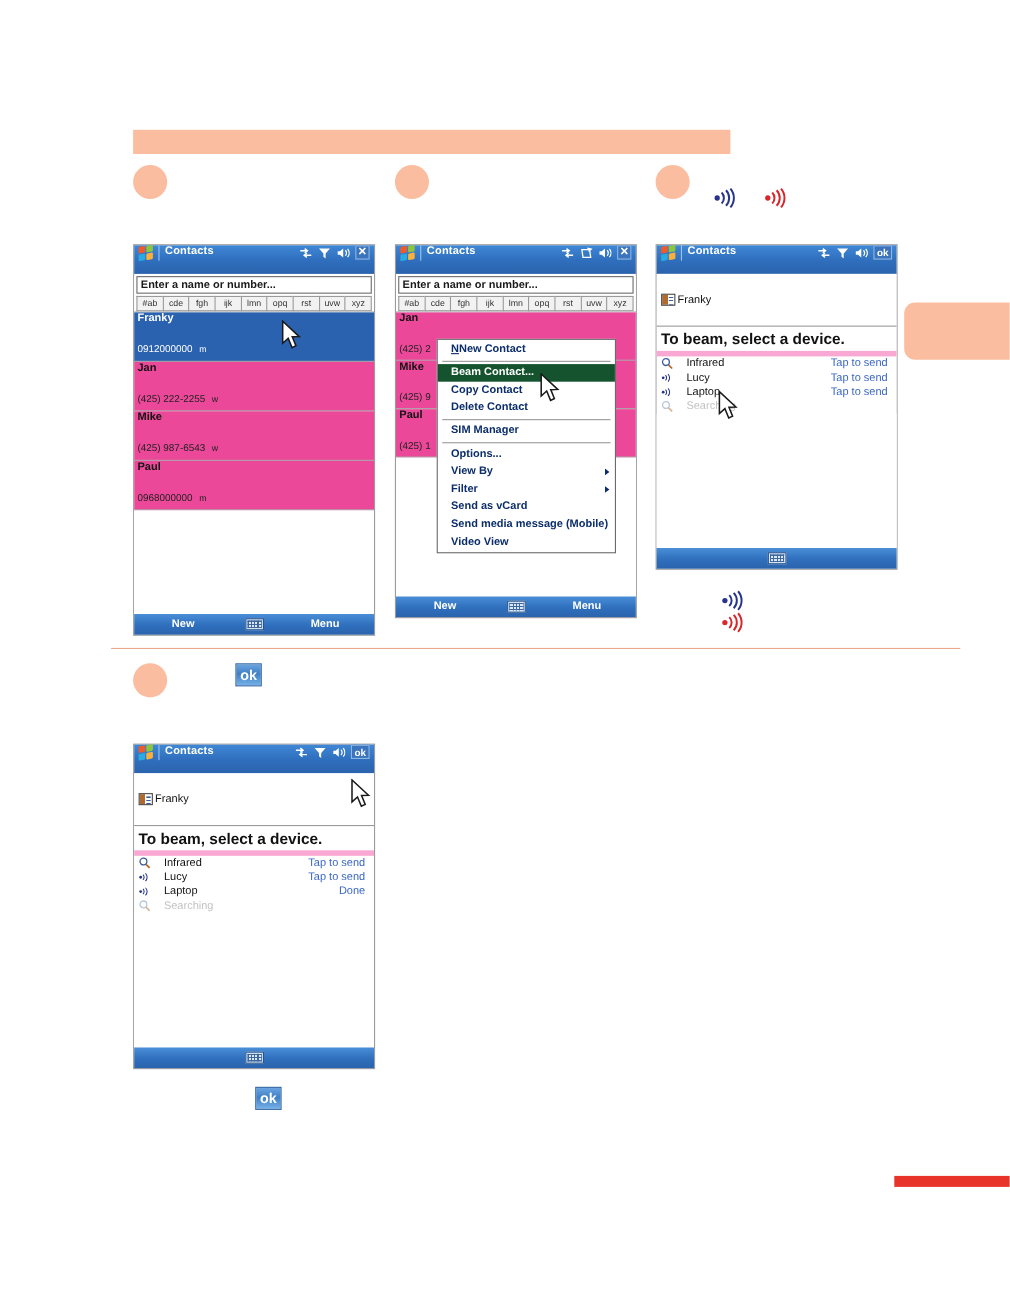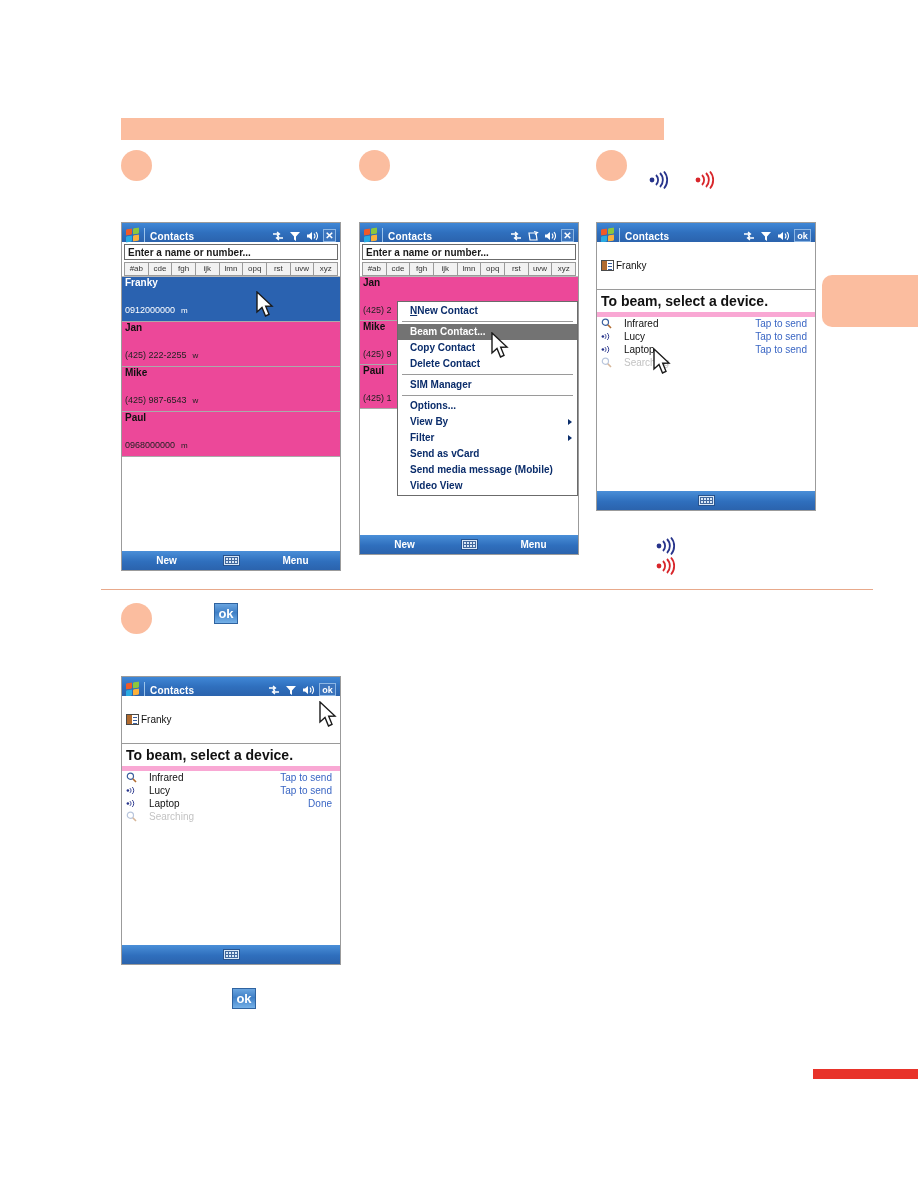--- a/index.html
+++ b/index.html
@@ -49,23 +49,23 @@
 
   
   .pda {
     position:absolute;
     width:220px;
     border:1px solid #9b9b9b;
     background:#ffffff;
     font-size:10px;
   }
   .pda-title {
-    height:19px;
+    height:26px;
     background: linear-gradient(180deg,#3f87d6 0%, #2f6fbd 52%, #2b63ad 100%);
-    display:flex; align-items:flex-end;
+    display:flex; align-items:flex-start;
     padding:0 2px;
     color:#ffffff;
   }
   .win-logo {
     width:15px; height:14px; margin:0 3px 0 2px; position:relative; flex:none;
   }
   .win-logo i {
     position:absolute; display:block; width:6px; height:6px; border-radius:1px;
   }
   .win-logo i:nth-child(1){ left:0;  top:1px; background:#f05a28; transform:skewY(-10deg);}
@@ -133,21 +133,21 @@
 
   
   .ctx-menu {
     position:absolute; background:#ffffff; border:1px solid #6b6b6b;
     z-index:20; padding:1px 0;
   }
   .ctx-item {
     font-size:10px; color:#0b2d6b; padding:1px 8px 1px 12px;
     line-height:14px; white-space:nowrap; position:relative; font-weight:bold;
   }
-  .ctx-item.sel { background:#737373; color:#ffffff; }
+  .ctx-item.sel { background:#14532d; color:#ffffff; }
   .ctx-item u { text-decoration:underline; }
   .ctx-sep { height:1px; background:#9a9a9a; margin:2px 4px; }
   .ctx-arrow {
     position:absolute; right:5px; top:5px;
     width:0;height:0;border-left:4px solid #0b2d6b;
     border-top:3px solid transparent; border-bottom:3px solid transparent;
   }
 
   
   .beam-head {
@@ -347,21 +347,21 @@
         <div class="c-name">Mike</div>
         <div class="c-num">(425) 9</div>
       </div>
       <div class="contact-row">
         <div class="c-name">Paul</div>
         <div class="c-num">(425) 1</div>
       </div>
     </div>
     <div class="list-filler" style="height:126px;"></div>
 
-    <div class="ctx-menu" style="left:37px; top:57px; width:181px;">
+    <div class="ctx-menu" style="left:37px; top:57px; width:163px;">
       <div class="ctx-item">
         <u>N</u><span style="margin-left:-7px; padding-left:7px;">New Contact</span>
       </div>
       <div class="ctx-sep"></div>
       <div class="ctx-item sel">
         <span>Beam Contact...</span>
       </div>
       <div class="ctx-item">
         <span>Copy Contact</span>
       </div>

